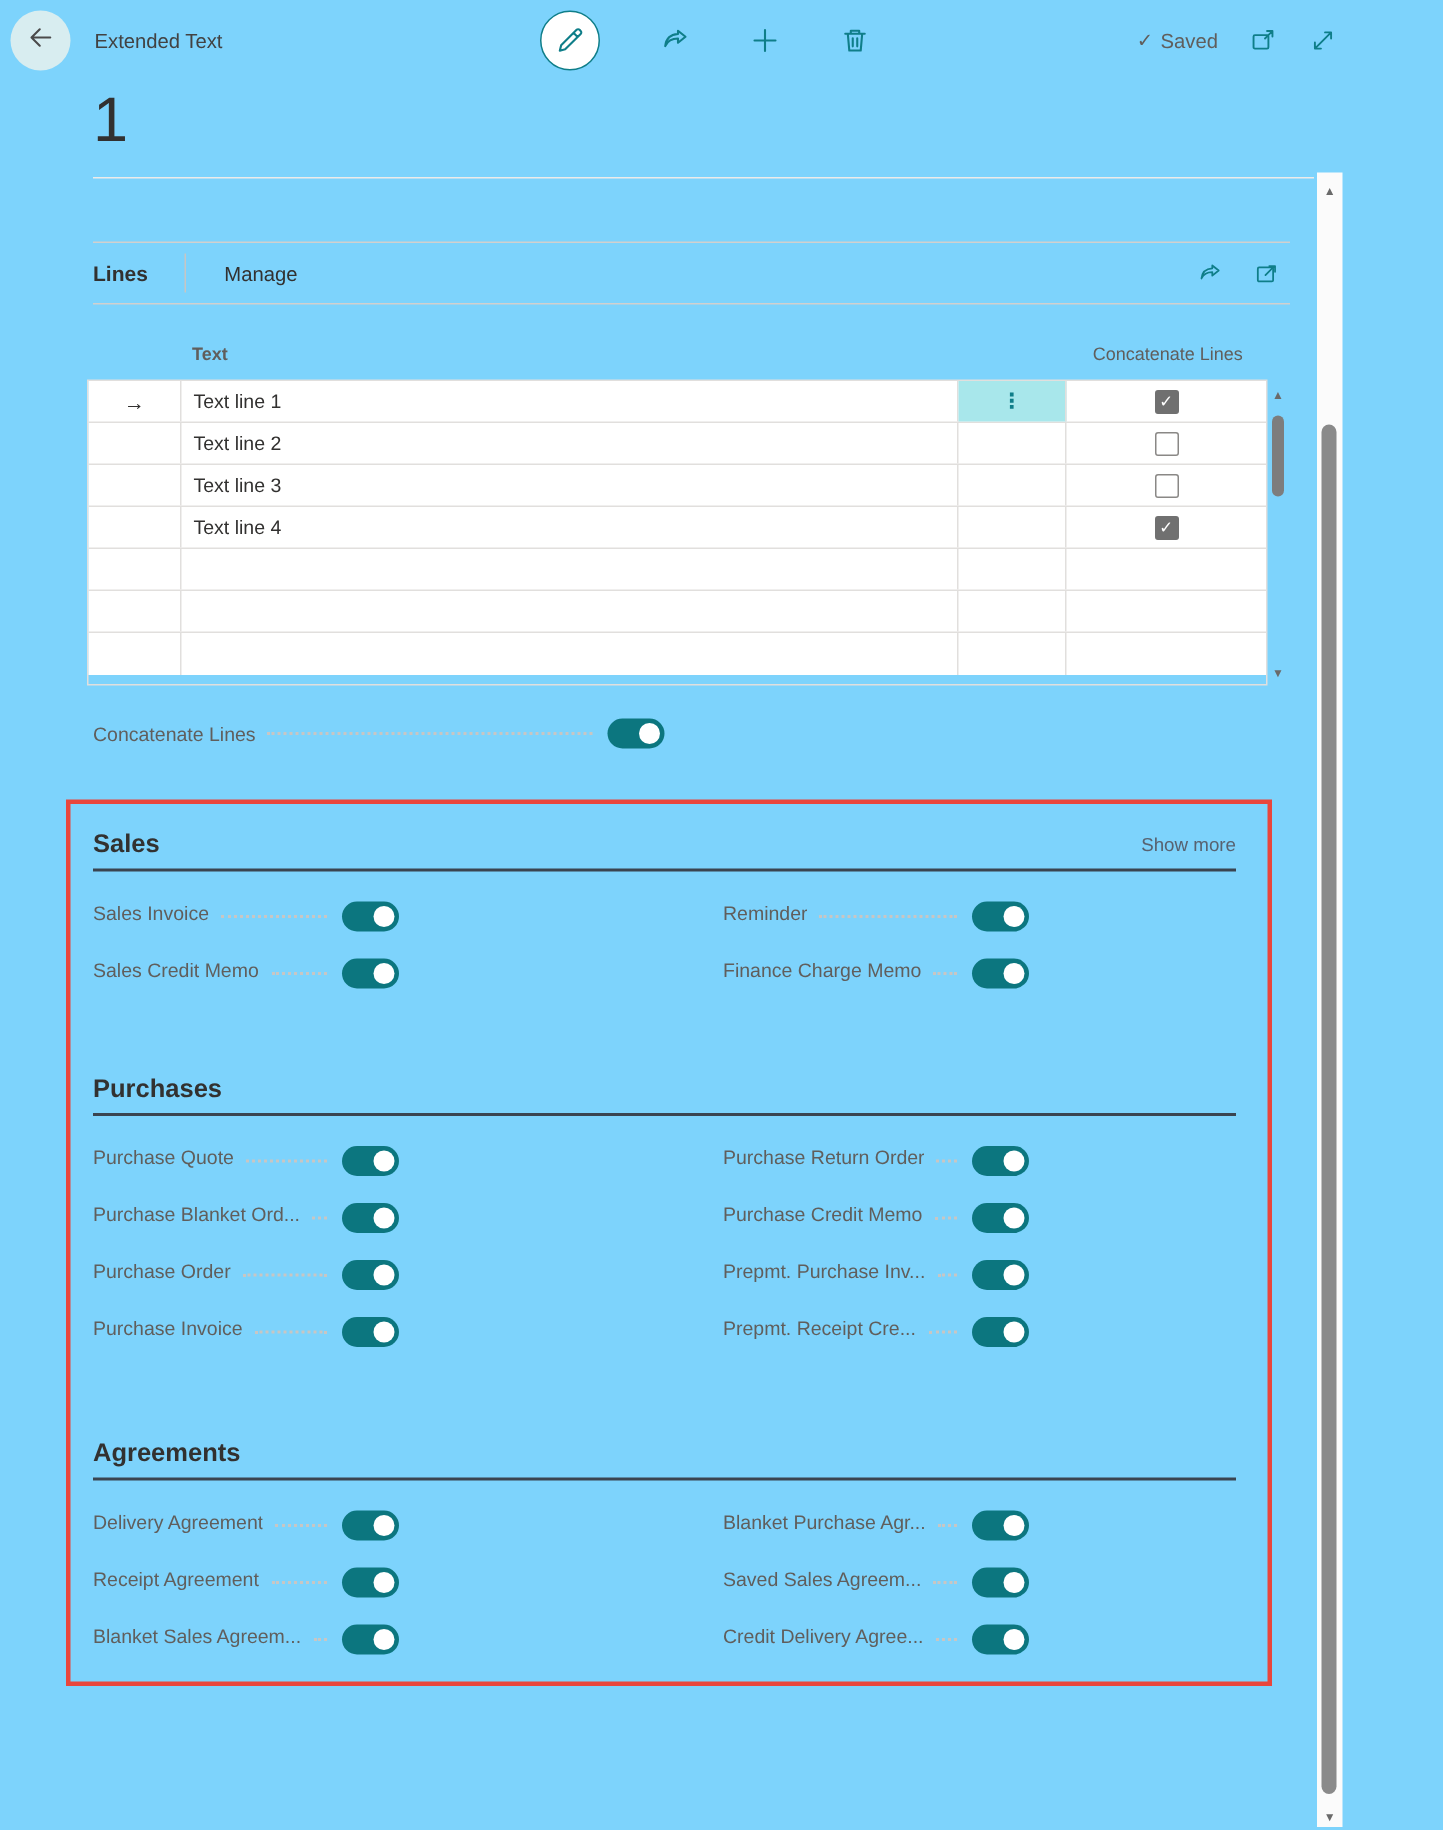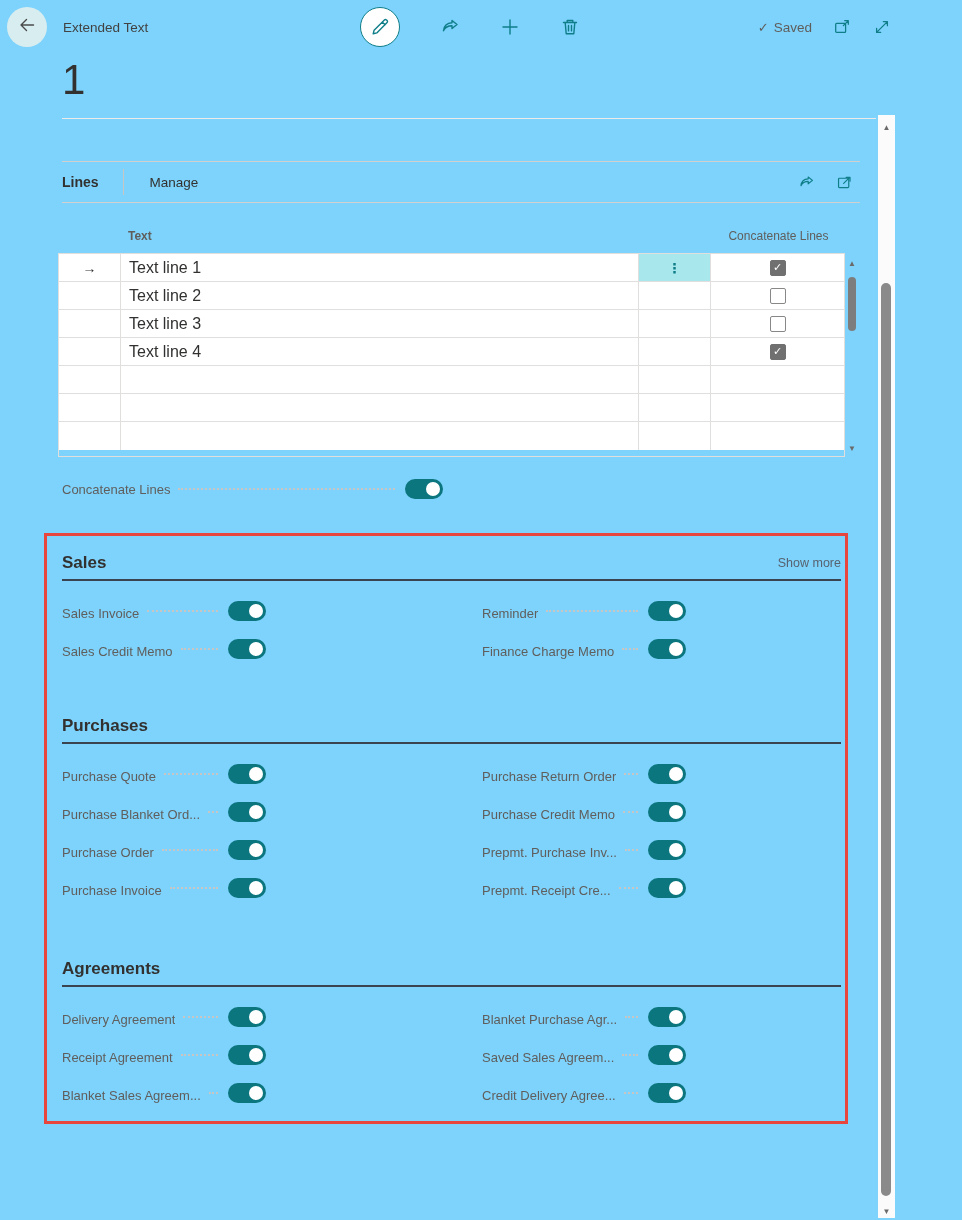--- a/index.html
+++ b/index.html
@@ -35,21 +35,21 @@
   .th-ind { width:62px; }
   .th-text { flex:1; padding-left:8px;font-weight:bold; }
   .th-menu { width:72px; }
   .th-check { width:133px; text-align:center; }
   .table-zone { margin:10px 0 0 58px; display:flex; }
   .grid-table { width:787px; border:1px solid #e1dfdd; }
   .grid-row { display:flex; height:28px; border-bottom:1px solid #e1dfdd; background:#fff; }
   .grid-row:last-child { border-bottom:none; }
   .cell { display:flex; align-items:center; }
   .cell-indicator { width:62px; justify-content:center; border-right:1px solid #e1dfdd; color:#323130; font-size:14px; }
-  .cell-text { flex:1; padding-left:8px; border-right:1px solid #e1dfdd; font-size:16px; color:#323130; cursor:text; }
+  .cell-text { flex:1; padding-left:8px; border-right:1px solid #e1dfdd; font-size:13px; color:#323130; cursor:text; }
   .cell-menu { width:72px; justify-content:center; border-right:1px solid #e1dfdd; }
   .cell-menu.selected { background:var(--selected-cell,#a8e7eb); color:var(--accent-teal,#0f7e89); font-weight:700; font-size:14px; cursor:pointer; }
   .cell-check { width:133px; justify-content:center; }
   .checkbox { width:16px; height:16px; border:1px solid #8a8886; border-radius:2px; background:#fff; display:flex; align-items:center; justify-content:center; font-size:11px; color:#fff; cursor:pointer; }
   .checkbox.checked { background:var(--checkbox-checked,#707070); border-color:var(--checkbox-checked,#707070); }
 
   .table-scroll { width:14px; height:204px; position:relative; }
   .table-scroll .arr { position:absolute; left:0; width:14px; text-align:center; font-size:8px; color:#6a6a6a; cursor:pointer; }
   .table-scroll .arr.up { top:6px; }
   .table-scroll .arr.down { bottom:4px; }
@@ -57,30 +57,30 @@
 
   
   .concat-row { margin:22px 0 0 62px; width:381px; height:20px; display:flex; align-items:center; }
   .field-label { font-size:13px; color:#605e5c; white-space:nowrap; overflow:hidden; flex:0 0 auto; max-width:270px; }
   .leader { flex:1; height:2px; border-bottom:2px dotted #c8c6c4; margin:0 10px 0 8px; align-self:center; min-width:6px; }
   .toggle { width:38px; height:20px; border-radius:10px; background:#c8c6c4; position:relative; flex:0 0 auto; cursor:pointer; display:inline-block; }
   .toggle.on { background:var(--toggle-on,#0c767f); }
   .toggle .knob { position:absolute; top:3px; right:3px; width:14px; height:14px; border-radius:50%; background:#fff; }
 
   
-  .highlight-box { margin:34px 0 17px 44px; width:804px; border:3px solid var(--highlight-border,#e8463c); padding:16px 4px 0 15px; }
+  .highlight-box { margin:34px 0 17px 44px; width:804px; border:3px solid var(--highlight-border,#e8463c); padding:16px 21px 0 15px; }
   .section + .section { margin-top:38px; }
   .section-agreements { margin-top:42px !important; }
   .section-service { margin-top:38px; }
   .section-head { display:flex; align-items:center; border-bottom:2px solid var(--section-rule,#3a4450); padding-bottom:5px; line-height:22px; }
   .section-title { font-size:17px; font-weight:600; color:#323130; cursor:pointer; }
   .chevron { margin-left:6px; font-size:20px; color:#444; line-height:20px; cursor:pointer; }
   .show-more { margin-left:auto; font-size:12.5px; color:#586270; cursor:pointer; }
   .fields { display:grid; grid-template-columns:420px auto; margin-top:20px; }
-  .field { display:flex; align-items:flex-end; width:204px; height:20px; margin-bottom:18px; }
+  .field { display:flex; align-items:flex-start; width:204px; height:20px; margin-bottom:18px; }
   .field .field-label { max-width:158px; }
 
   
   .main-scrollbar { position:absolute; top:115px; left:878px; width:17px; height:1103px; background:#fbfbfb; }
   .main-scrollbar .arr { position:absolute; left:0; width:17px; text-align:center; font-size:8px; color:#6a6a6a; cursor:pointer; }
   .main-scrollbar .arr.up { top:8px; }
   .main-scrollbar .arr.down { bottom:2px; }
   .main-scrollbar .thumb { position:absolute; top:168px; left:3px; width:10px; height:913px; border-radius:5px; background:var(--scrollbar-thumb,#8a8a8a); cursor:grab; }
 
   svg.stroke { fill:none; stroke:var(--accent-teal,#0f7e89); stroke-width:1.4; stroke-linecap:round; stroke-linejoin:round; }

